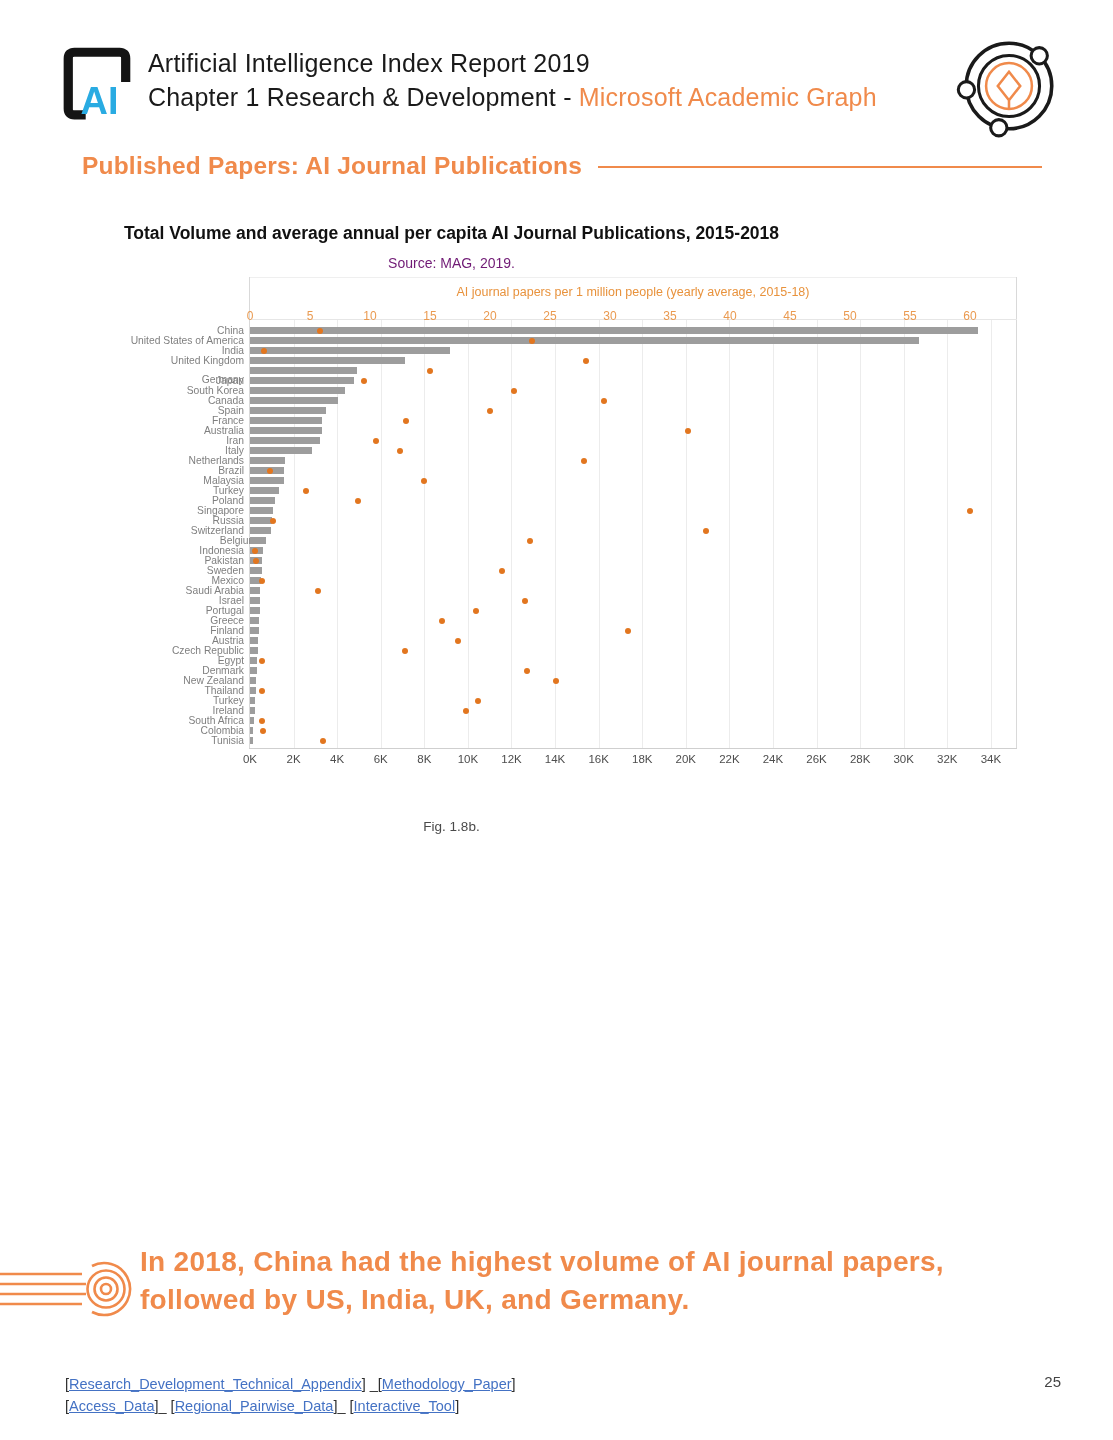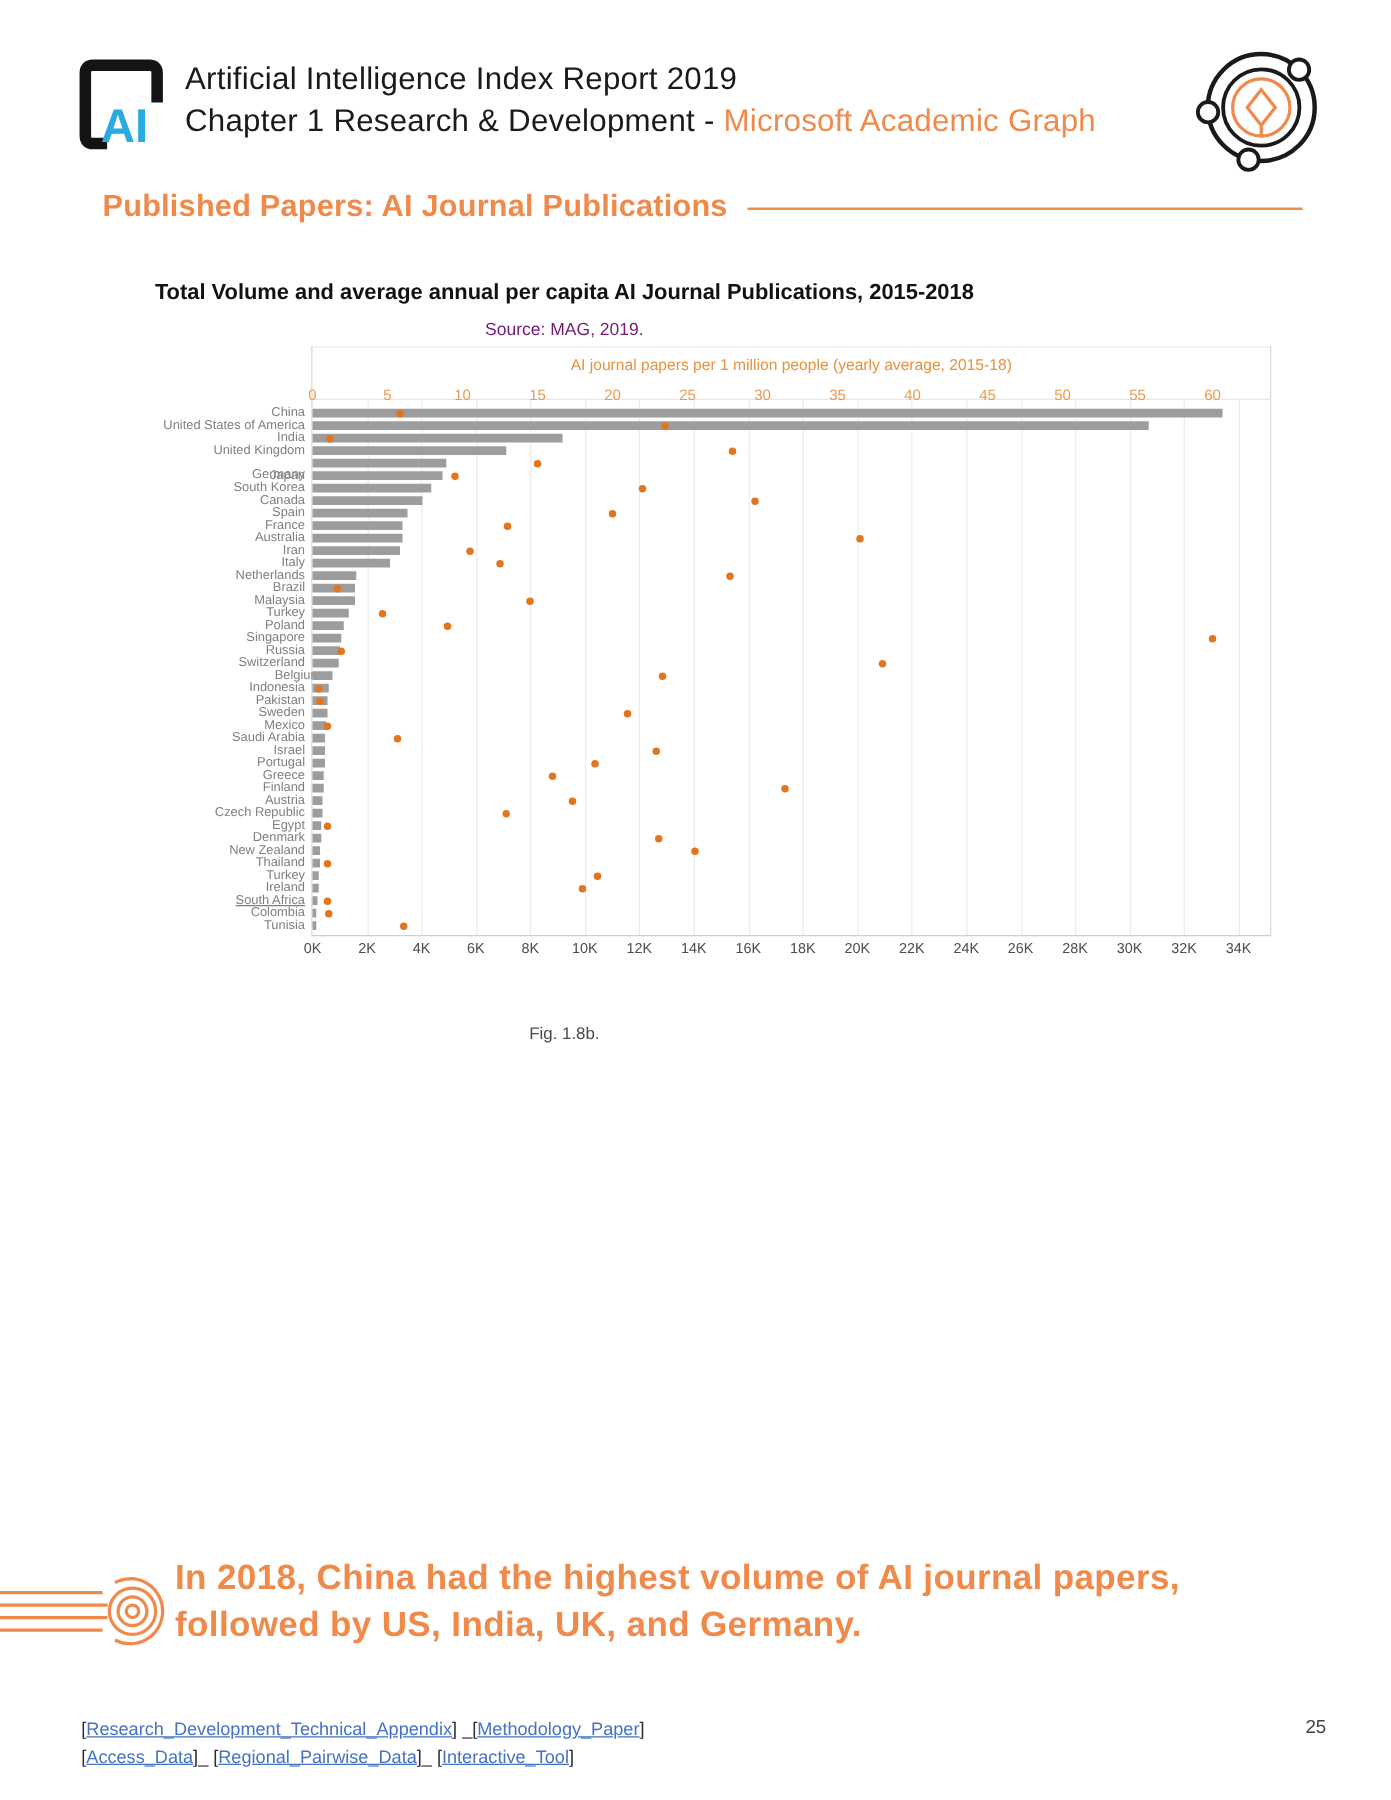--- a/index.html
+++ b/index.html
@@ -206,21 +206,21 @@
         <div class="rowlabel" style="top: 450.2px;">Denmark</div>
         <div class="bar" style="top: 451.7px; width: 6.537px;"></div>
         <div class="rowlabel" style="top: 460.2px;">New Zealand</div>
         <div class="bar" style="top: 461.7px; width: 5.6654px;"></div>
         <div class="rowlabel" style="top: 470.2px;">Thailand</div>
         <div class="bar" style="top: 471.7px; width: 5.6654px;"></div>
         <div class="rowlabel" style="top: 480.2px;">Turkey</div>
         <div class="bar" style="top: 481.7px; width: 4.7938px;"></div>
         <div class="rowlabel" style="top: 490.2px;">Ireland</div>
         <div class="bar" style="top: 491.7px; width: 4.7938px;"></div>
-        <div class="rowlabel" style="top: 500.2px; text-decoration: underline;">South Africa</div>
+        <div class="rowlabel" style="top: 500.2px;">South Africa</div>
         <div class="bar" style="top: 501.7px; width: 4.358px;"></div>
         <div class="rowlabel" style="top: 510.2px;">Colombia</div>
         <div class="bar" style="top: 511.7px; width: 3.4864px;"></div>
         <div class="rowlabel" style="top: 520.2px;">Tunisia</div>
         <div class="bar" style="top: 521.7px; width: 3.2685px;"></div>
         <div class="dot" style="top: 112.7px; left: 316.6px;"></div>
         <div class="dot" style="top: 122.7px; left: 529px;"></div>
         <div class="dot" style="top: 132.7px; left: 261.4px;"></div>
         <div class="dot" style="top: 142.7px; left: 583px;"></div>
         <div class="dot" style="top: 152.7px; left: 427px;"></div>

